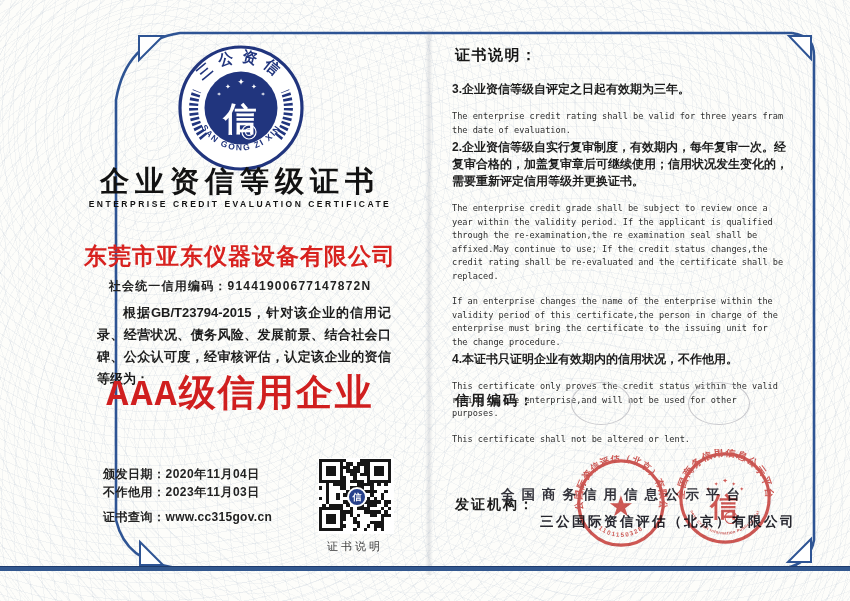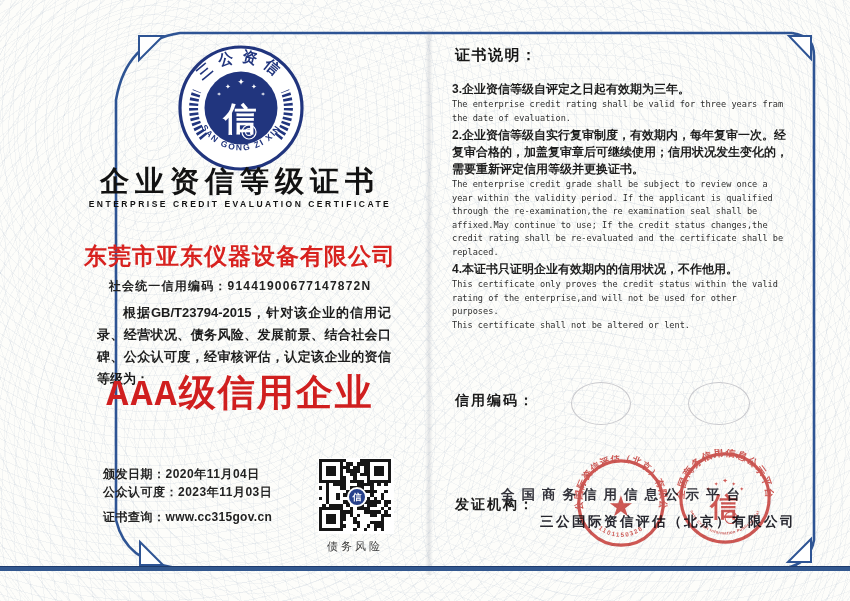--- a/index.html
+++ b/index.html
@@ -40,21 +40,21 @@
   .qr-cell.on{background:#161616;}
   .qr-logo{left:347px;top:487px;width:16px;height:16px;border-radius:50%;background:#27418c;border:2px solid #fff;
     color:#fff;font-size:9px;line-height:16px;text-align:center;font-weight:700;}
   .qr-caption{left:308px;top:539px;width:94px;font-size:11px;letter-spacing:3px;color:#3a3a3a;
     font-family:"DejaVu Serif","Liberation Serif",serif;}
   
   .heading{left:455px;top:46px;font-size:15px;font-weight:800;letter-spacing:1.5px;color:#161616;}
   .clauses{left:452px;top:79px;width:336px;}
   .clauses p{margin:0;}
   .clauses p.cn{font-size:12px;font-weight:700;line-height:17px;color:#1d1d1d;margin-top:2px;}
-  .clauses p.en{font-family:"DejaVu Sans Mono","Liberation Mono",monospace;font-size:8.6px;line-height:13.5px;color:#2e2e2e;}
+  .clauses p.en{font-family:"DejaVu Sans Mono","Liberation Mono",monospace;font-size:8.6px;line-height:13.5px;color:#2e2e2e;margin-top:12px;}
   .annual{left:455px;top:392px;font-size:14px;font-weight:700;letter-spacing:2px;color:#1b1b1b;}
   .oval{border:1px solid #c9c9cd;border-radius:50%;}
   .oval1{left:571px;top:382px;width:58px;height:41px;}
   .oval2{left:688px;top:382px;width:60px;height:41px;}
   .issuer-label{left:455px;top:496px;font-size:14px;font-weight:700;letter-spacing:2px;color:#1b1b1b;}
   .issuer-line1{left:466px;top:486px;width:316px;font-size:13.5px;font-weight:700;letter-spacing:7px;color:#33333b;z-index:1;}
   .issuer-line2{left:540px;top:513px;font-size:13.5px;font-weight:700;letter-spacing:2.5px;color:#26262e;z-index:1;}
   .seal{mix-blend-mode:multiply;opacity:.9;z-index:2;}
   .seal1{left:573px;top:455px;width:96px;height:96px;}
   .seal2{left:676px;top:449px;width:98px;height:98px;}
@@ -109,21 +109,21 @@
   <div class="abs ctr cert-title">企业资信等级证书</div>
   <div class="abs ctr company">东莞市亚东仪器设备有限公司</div>
   <div class="abs ctr uscc">社会统一信用编码：91441900677147872N</div>
   <div class="abs body-par">根据GB/T23794-2015，针对该企业的信用记录、经营状况、债务风险、发展前景、结合社会口碑、公众认可度，经审核评估，认定该企业的资信等级为：</div>
   <div class="abs ctr rating">AAA级信用企业</div>
 
   <div class="abs meta-line issue-date">
     <span>颁发日期：</span><span>2020年11月04日</span>
   </div>
   <div class="abs meta-line valid-until">
-    <span>公众认可度：</span><span>2023年11月03日</span>
+    <span>不作他用：</span><span>2023年11月03日</span>
   </div>
   <div class="abs meta-line query">
     <span>证书查询：</span><span class="url">www.cc315gov.cn</span>
   </div>
 
   <div class="abs qr-box">
     <div class="qr-grid">
         <div class="qr-cell on"></div>
         <div class="qr-cell on"></div>
         <div class="qr-cell on"></div>
@@ -561,29 +561,30 @@
         <div class="qr-cell"></div>
         <div class="qr-cell"></div>
         <div class="qr-cell on"></div>
         <div class="qr-cell"></div>
         <div class="qr-cell on"></div>
         <div class="qr-cell"></div>
         <div class="qr-cell"></div>
       </div>
   </div>
   <div class="abs qr-logo">信</div>
-  <div class="abs ctr qr-caption">债务风险</div>
+  <div class="abs ctr qr-caption">证书说明</div>
 
   <div class="abs heading">证书说明：</div>
 
   <div class="abs clauses">
     <p class="cn">3.企业资信等级自评定之日起有效期为三年。</p>
     <p class="en">The enterprise credit rating shall be valid for three years fram the date of evaluation.</p>
     <p class="cn">2.企业资信等级自实行复审制度，有效期内，每年复审一次。经复审合格的，加盖复审章后可继续使用；信用状况发生变化的，需要重新评定信用等级并更换证书。</p>
     <p class="en">The enterprise credit grade shall be subject to review once a year within the validity period. If the applicant is qualified through the re-examination,the re examination seal shall be affixed.May continue to use; If the credit status changes,the credit rating shall be re-evaluated and the certificate shall be replaced.</p>
+    <p class="en">If an enterprise changes the name of the enterprise within the validity period of this certificate,the person in charge of the enterprise must bring the certificate to the issuing unit for the change procedure.</p>
     <p class="cn">4.本证书只证明企业有效期内的信用状况，不作他用。</p>
     <p class="en">This certificate only proves the credit status within the valid rating of the enterprise,and will not be used for other purposes.</p>
     <p class="en">This certificate shall not be altered or lent.</p>
   </div>
 
   <div class="abs annual">信用编码：</div>
   <div class="abs oval oval1"></div>
   <div class="abs oval oval2"></div>
 
   <div class="abs issuer-label">发证机构：</div>

